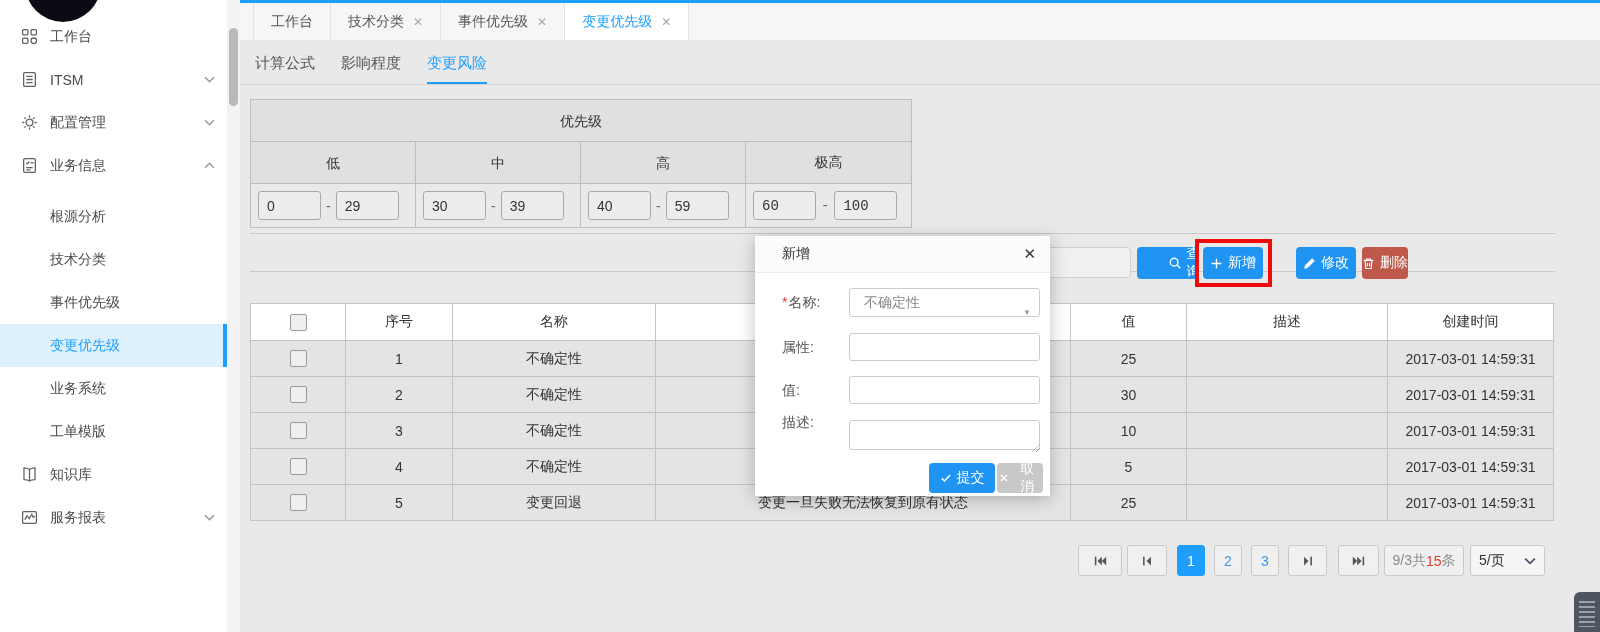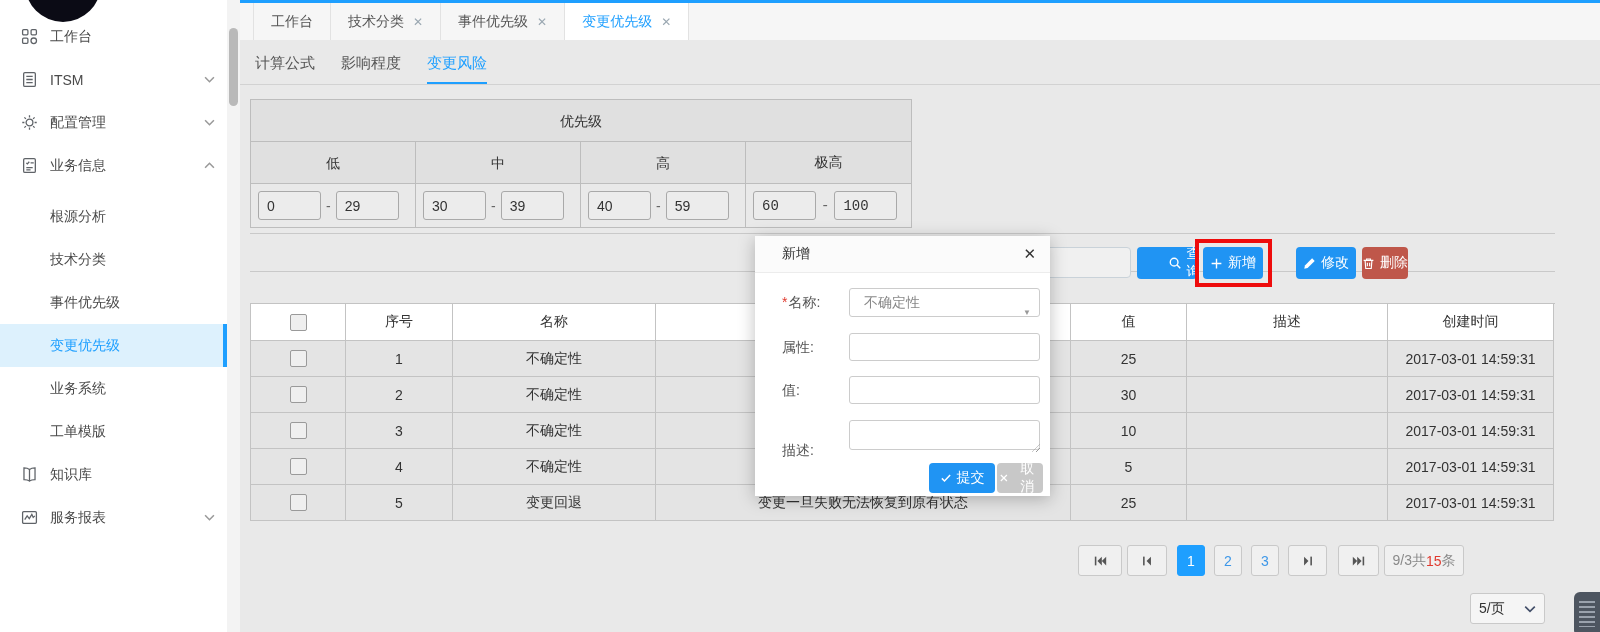--- a/index.html
+++ b/index.html
@@ -62,21 +62,21 @@
   .checkbox { width:17px; height:17px; border:1px solid #9a9a9a; background:#efefef; border-radius:2px; cursor:pointer; }
 
   
   .pg-btn { position:absolute; top:545px; height:31px; background:#f0f0f0; border:1px solid #c9c9c9; border-radius:3px; display:flex; align-items:center; justify-content:center; font-size:14px; color:#3d97e8; cursor:pointer; }
   .pg-first { left:1078px; width:44px; } .pg-prev { left:1127px; width:40px; }
   .pg-1 { left:1177px; width:28px; } .pg-2 { left:1214px; width:28px; } .pg-3 { left:1251px; width:28px; }
   .pg-next { left:1288px; width:39px; } .pg-last { left:1338px; width:41px; }
   .pg-btn.cur { background:#1E9FFF; border-color:#1E9FFF; color:#fff; }
   .pg-info { position:absolute; left:1384px; top:545px; width:80px; height:31px; border:1px solid #c9c9c9; border-radius:3px; background:#f0f0f0; display:flex; align-items:center; justify-content:center; font-size:14px; color:#8a8a8a; }
   .pg-info .red { color:#e03a2f; }
-  .pg-size { position:absolute; left:1470px; top:545px; width:75px; height:31px; border:1px solid #c9c9c9; border-radius:3px; background:#f5f5f5; display:flex; align-items:center; font-size:14px; color:#333; padding:12px 8px; justify-content:space-between; cursor:pointer;margin-top:48px; }
+  .pg-size { position:absolute; left:1470px; top:545px; width:75px; height:31px; border:1px solid #c9c9c9; border-radius:3px; background:#f5f5f5; display:flex; align-items:center; font-size:14px; color:#333; padding:12px 8px; justify-content:space-between; cursor:pointer; }
 
   
   .corner { position:absolute; right:0; bottom:-4px; width:26px; height:44px; background:#4d5560; border-radius:6px 0 0 6px; z-index:5; }
   .corner-lines { position:absolute; left:5px; top:9px; width:16px; height:26px;
     background:repeating-linear-gradient(#9aa2ad 0 2px, transparent 2px 5px); }
 
   
   .modal { position:absolute; left:755px; top:236px; width:295px; height:260px; background:#fff; box-shadow:0 3px 16px rgba(0,0,0,.25); z-index:10; }
   .m-head { height:37px; background:#fbfbfb; border-bottom:1px solid #ececec; display:flex; align-items:center; padding:0 14px 0 27px; font-size:14px; color:#333; }
   .m-close { margin-left:auto; font-size:15px; color:#333; cursor:pointer; }
@@ -413,21 +413,21 @@
     <span class="m-req">*</span><span>名称:</span>
   </div>
   <div class="m-select" style="top:52px;">
     <span>不确定性</span>
     <span class="m-caret">▼</span>
   </div>
   <div class="m-label" style="top:103px;">属性:</div>
   <input class="m-input" style="top: 97px;" value="">
   <div class="m-label" style="top:146px;">值:</div>
   <input class="m-input" style="top: 140px;" value="">
-  <div class="m-label" style="top:206px;">描述:</div>
+  <div class="m-label" style="top:178px;">描述:</div>
   <textarea class="m-textarea" style="top: 184px;"></textarea>
   <span class="m-resize"></span>
   <button class="m-btn m-submit">
     <svg width="12" height="12" viewBox="0 0 16 16" fill="none" stroke="#fff" stroke-width="2">
         <path d="M2.5 8.5l3.5 3.5 7.5-8"></path>
       </svg>
     <span>提交</span>
   </button>
   <button class="m-btn m-cancel">
     <svg width="10" height="10" viewBox="0 0 16 16" fill="none" stroke="#fff" stroke-width="2">

